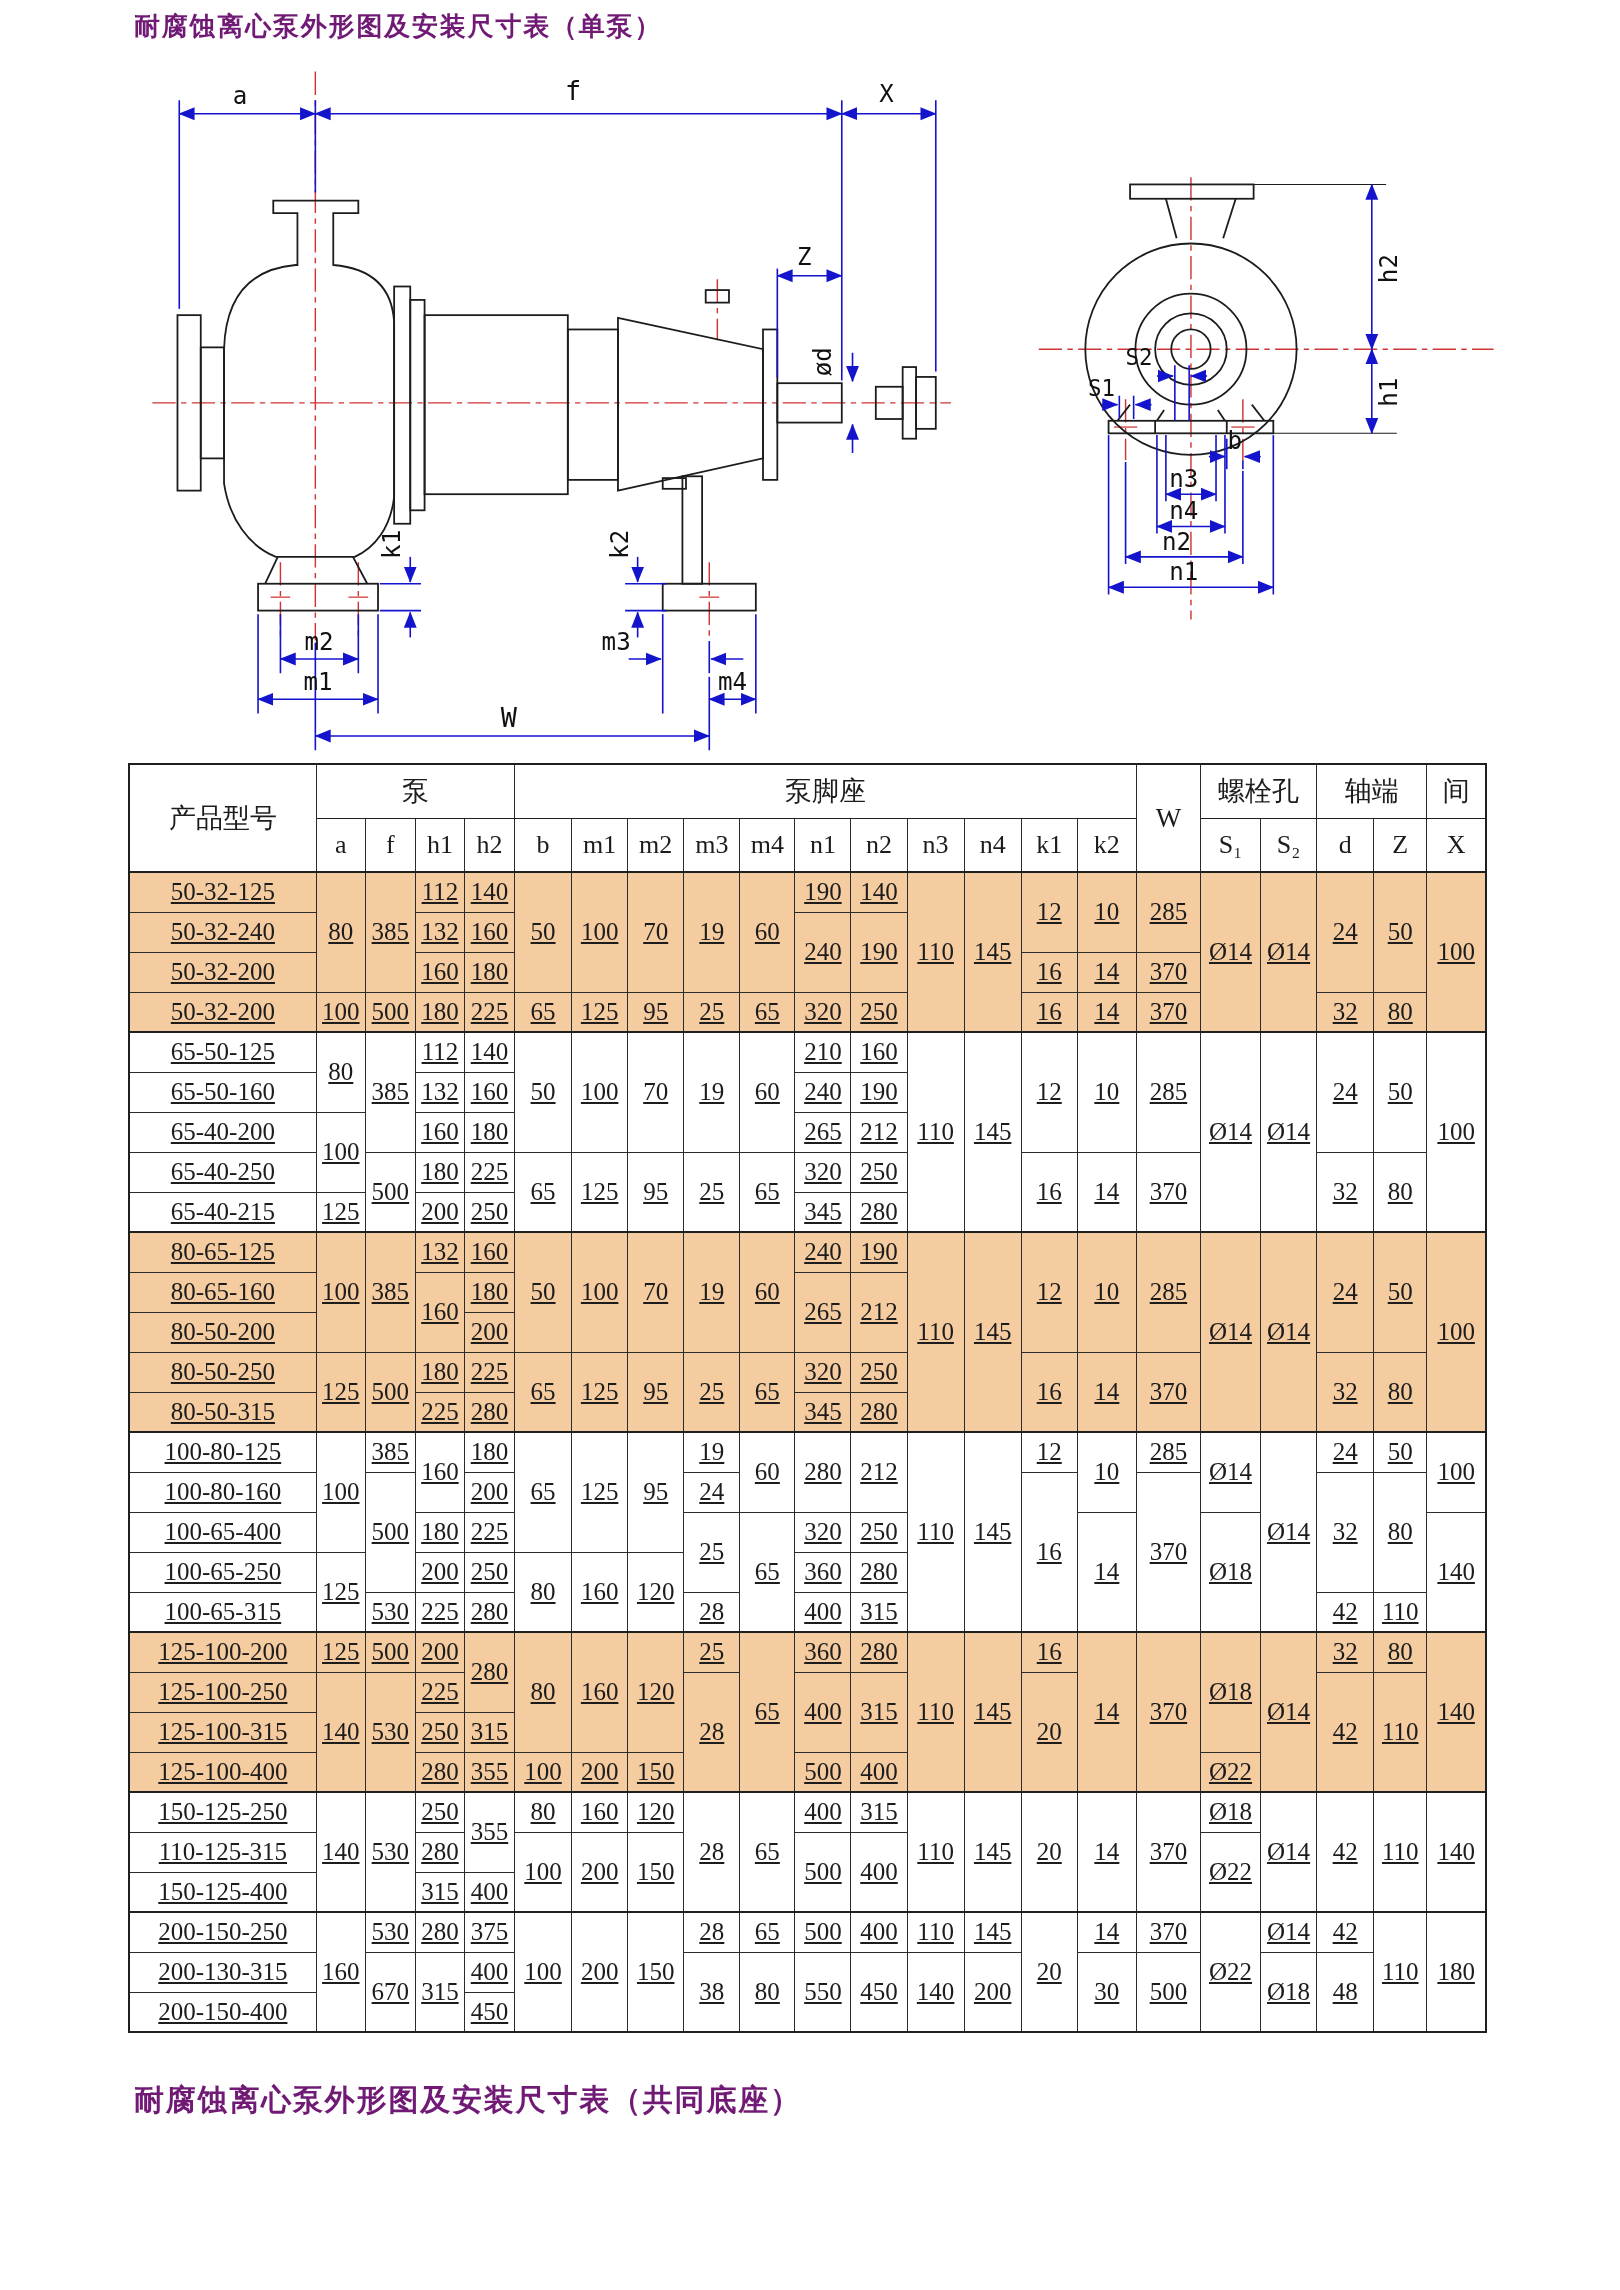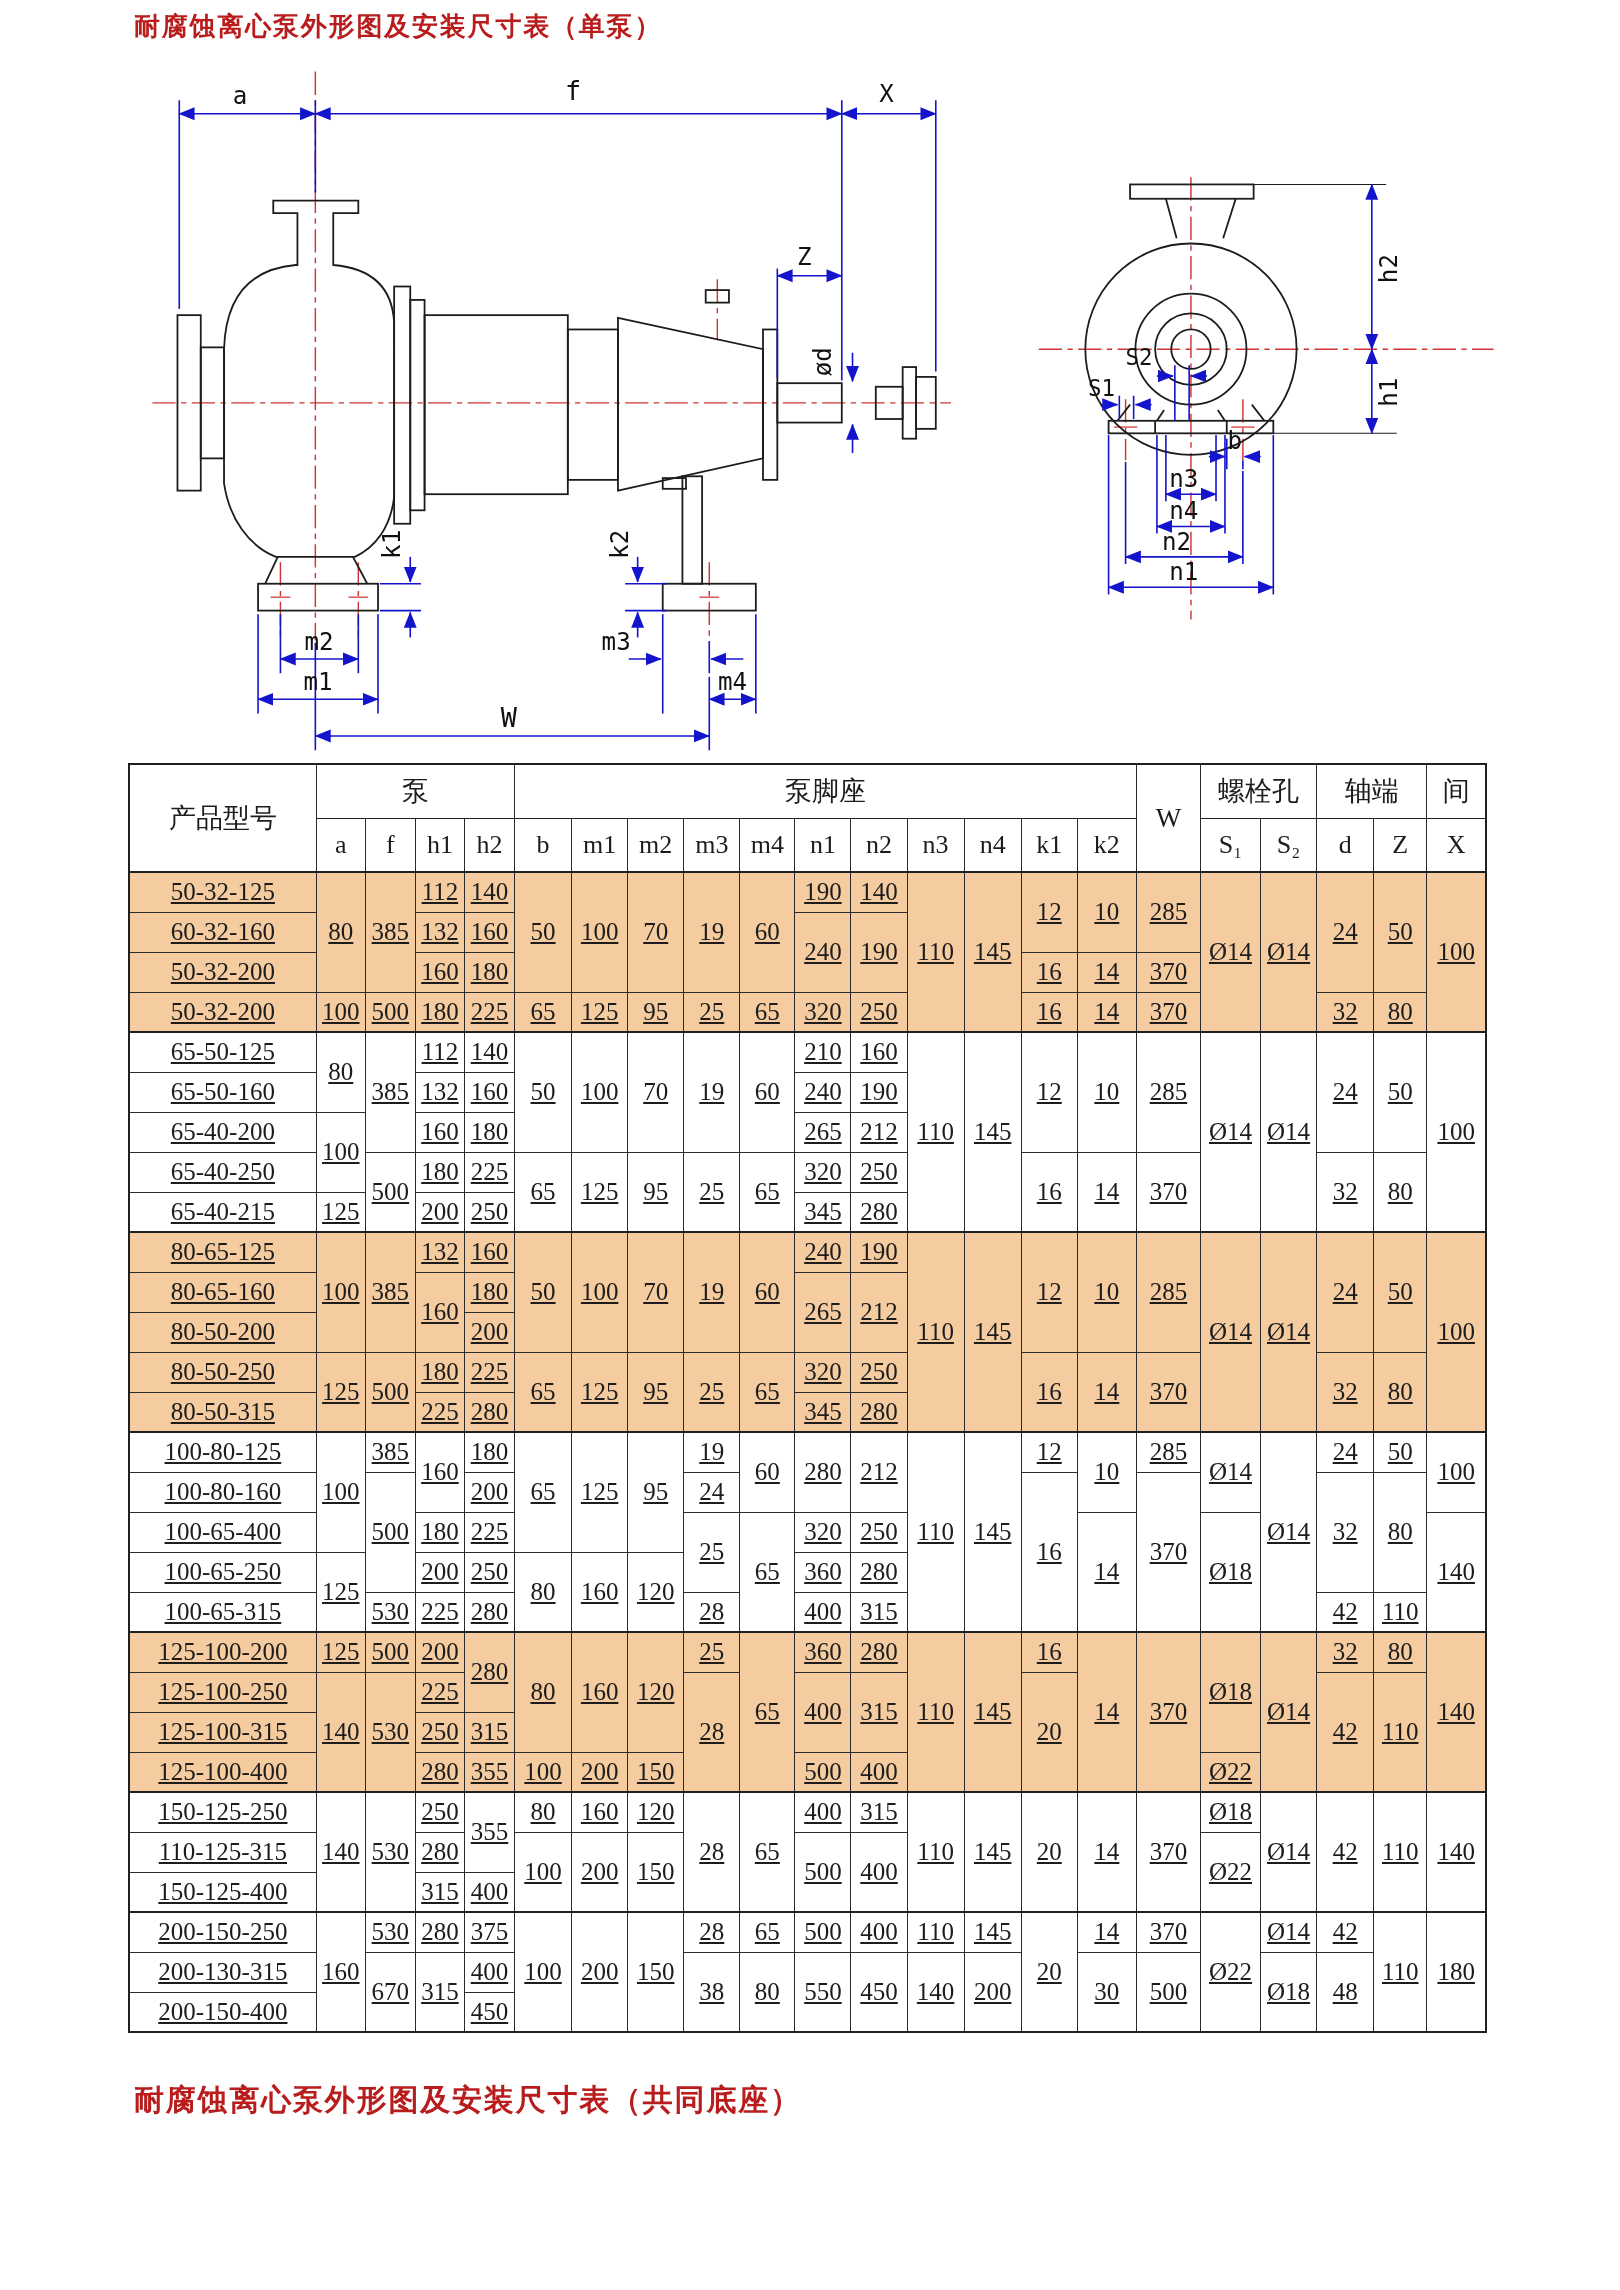--- a/index.html
+++ b/index.html
@@ -1,21 +1,21 @@
 <!DOCTYPE html>
 <html style="font-size:14.3px"><head>
 <meta charset="utf-8">
 <style>
   html,body { margin:0; padding:0; }
   body {
     width:1620px; height:2291px; background:#ffffff; position:relative;
     font-family:"Liberation Serif", serif; color:#1c1c1c;
   }
   .title {
-    position:absolute; color:#b91c1c; font-weight:bold;
+    position:absolute; color:#701a75; font-weight:bold;
     font-family:"Liberation Serif", serif; letter-spacing:1.8px; white-space:nowrap;
   }
   #title-top    { left:134px; top:9px;   font-size:26px; }
   #title-bottom { left:110px; top:2080px; font-size:30px;margin-left:24px; }
 
   svg text {
     font-family:"DejaVu Sans Mono", monospace;
     fill:#111111;
   }
 
@@ -318,21 +318,21 @@
         <td rowspan="2">12</td>
         <td rowspan="2">10</td>
         <td rowspan="2">285</td>
         <td rowspan="4">Ø14</td>
         <td rowspan="4">Ø14</td>
         <td rowspan="3">24</td>
         <td rowspan="3">50</td>
         <td rowspan="4">100</td>
       </tr>
       <tr class="band ">
-        <td class="model">60-32-160</td>
+        <td class="model">50-32-240</td>
         <td>132</td>
         <td>160</td>
         <td rowspan="2">240</td>
         <td rowspan="2">190</td>
       </tr>
       <tr class="band ">
         <td class="model">50-32-200</td>
         <td>160</td>
         <td>180</td>
         <td>16</td>

